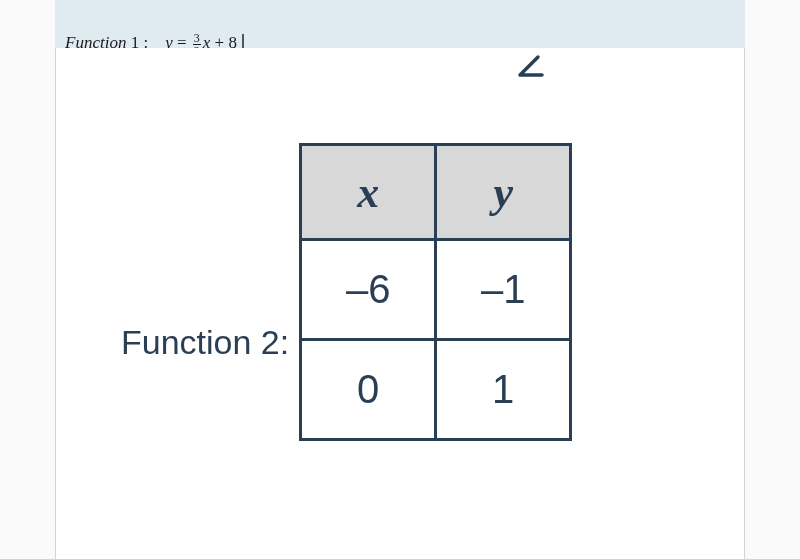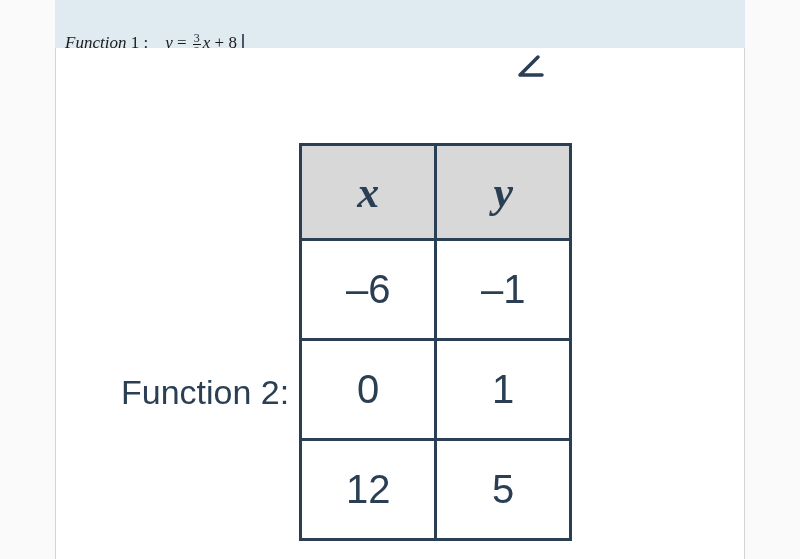--- a/index.html
+++ b/index.html
@@ -161,20 +161,16 @@
       </thead>
       <tbody>
         <tr>
           <td>–6</td>
           <td>–1</td>
         </tr>
         <tr>
           <td>0</td>
           <td>1</td>
         </tr>
-        <tr>
-          <td>12</td>
-          <td>5</td>
-        </tr>
       </tbody>
     </table>
   </div>
 </div>
 
 </body></html>

